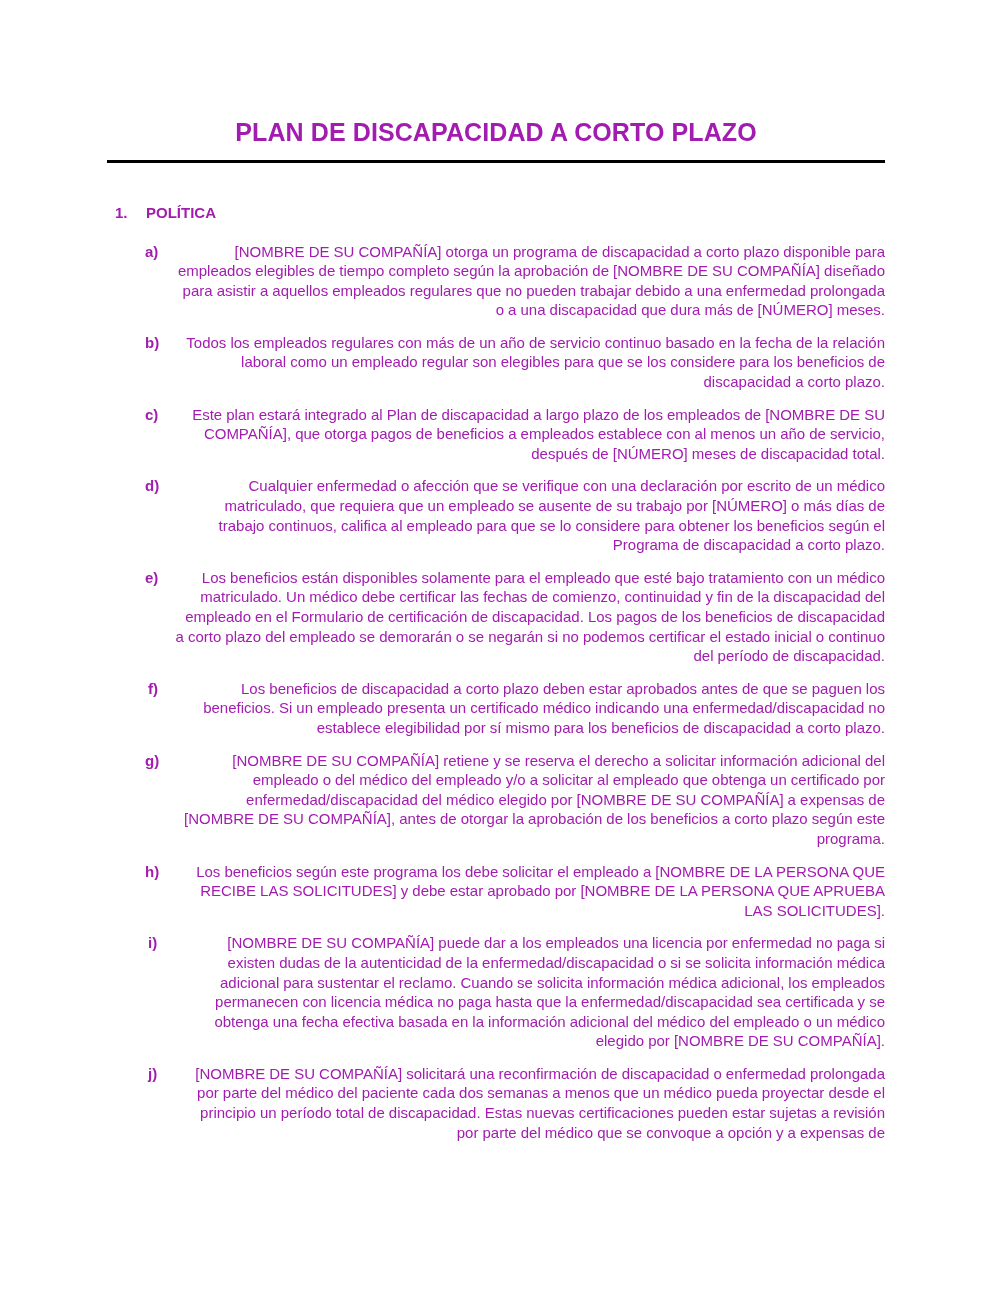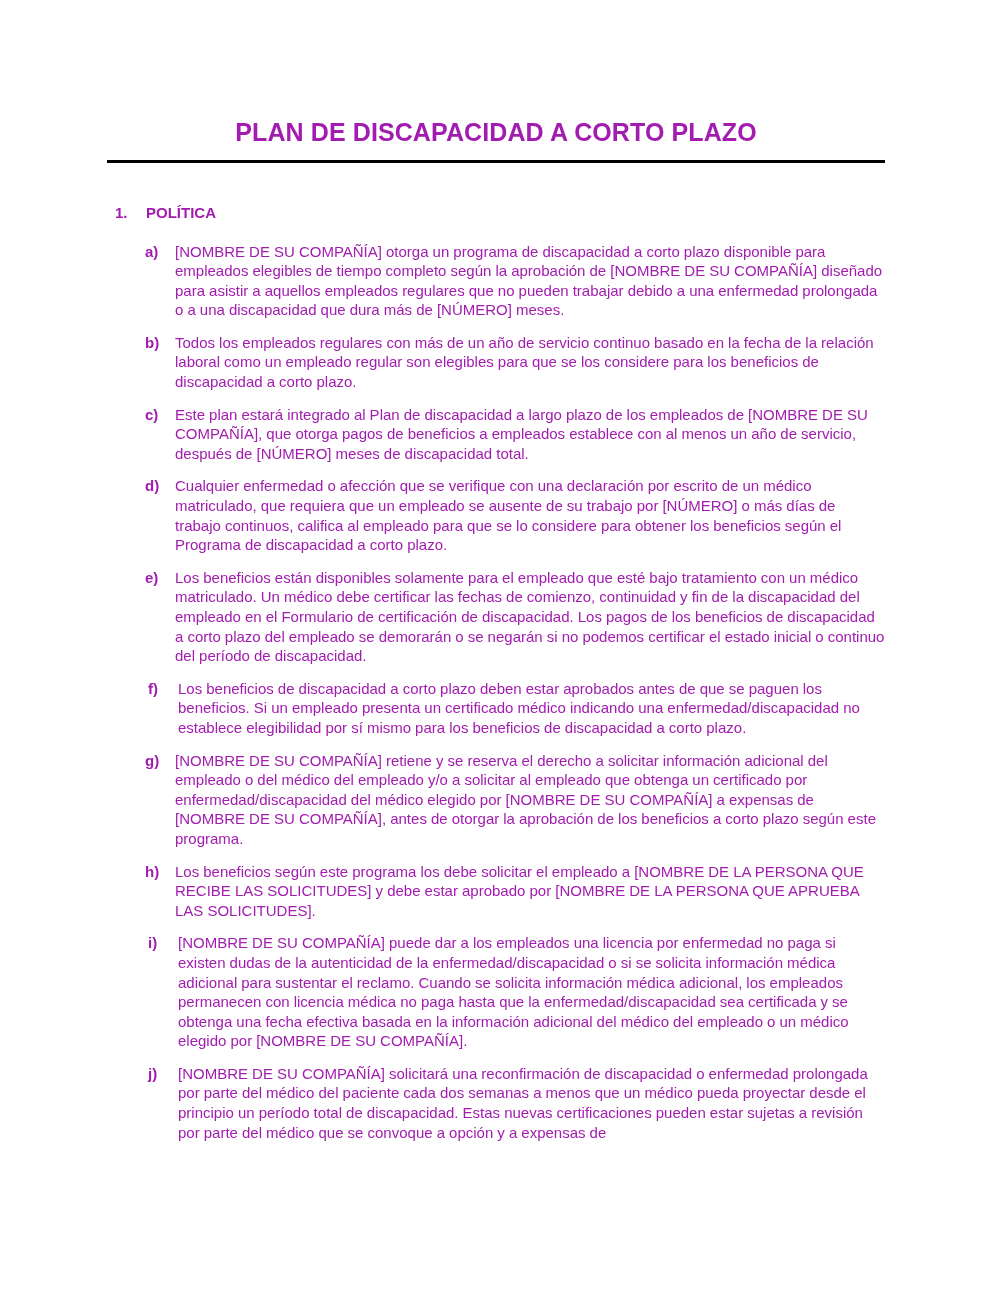--- a/index.html
+++ b/index.html
@@ -77,21 +77,21 @@
     width: 30px;
     font-weight: bold;
     text-align: left;
     padding-left: 0;
   }
   .item-marker.narrow-glyph {
     padding-left: 3px;
   }
   .item-text {
     flex: 1 1 auto;
-    text-align: left;
+    text-align: right;
     word-spacing: -0.1px;
   }
 </style>
 </head>
 <body>
 
 <div class="page">
   <div class="doc-body">
 
     <h1 class="doc-title">PLAN DE DISCAPACIDAD A CORTO PLAZO</h1>

